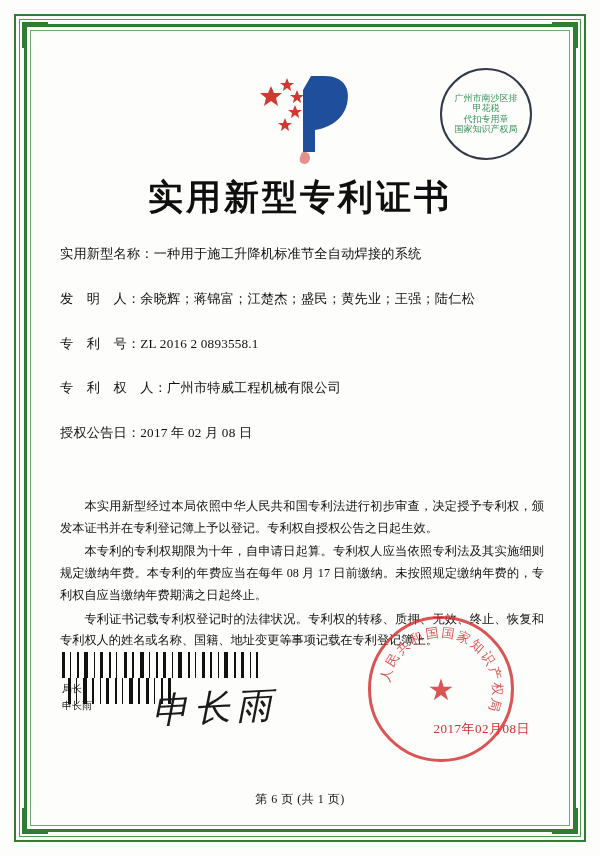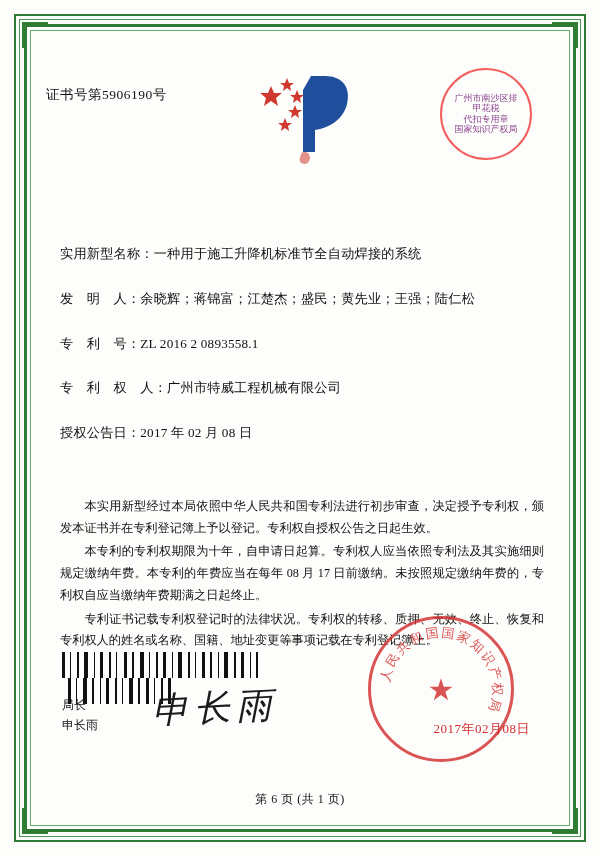--- a/index.html
+++ b/index.html
@@ -138,22 +138,22 @@
   .barcode span {
     display: inline-block;
     height: 26px;
     background: #111;
     vertical-align: top;
   }
 
   .signature-block {
     position: absolute;
     left: 20px;
-    top: 652px;
-    font-size: 12px;
+    top: 637px;
+    font-size: 10px;
     line-height: 1.65;
     color: #111;
   }
 
   .handwriting {
     position: absolute;
     left: 110px;
     top: 640px;
     font-size: 36px;
     font-family: "DejaVu Serif", serif;
@@ -164,22 +164,22 @@
   }
 
   
   .seal-small {
     position: absolute;
     right: 26px;
     top: 24px;
     width: 88px;
     height: 88px;
     border-radius: 50%;
-    border: 2px solid #ef4444;
-    color: #701a75;
+    border: 2px solid #0f172a;
+    color: #15803d;
     opacity: 0.85;
   }
   .seal-small .ctr {
     position: absolute;
     left: 50%; top: 50%;
     transform: translate(-50%,-50%);
     font-size: 9px;
     line-height: 1.15;
     text-align: center;
     white-space: nowrap;
@@ -249,21 +249,20 @@
   <div class="frame-mid"></div>
   <div class="frame-inner"></div>
   <div class="frame-inner2"></div>
   <div class="corner tl"></div>
   <div class="corner tr"></div>
   <div class="corner bl"></div>
   <div class="corner br"></div>
 
   <div class="content">
 
-    <div class="cert-no">证书号第5906190号</div>
 
     <div class="logo">
       <svg width="150" height="86" viewBox="0 0 150 86" xmlns="http://www.w3.org/2000/svg">
         <g fill="#d0392f">
           <polygon points="46,14 49,21 57,21 51,26 53,34 46,29 39,34 41,26 35,21 43,21"></polygon>
           <polygon points="62,6 64,11 69,11 65,14 66,19 62,16 58,19 59,14 55,11 60,11"></polygon>
           <polygon points="72,18 74,23 79,23 75,26 76,31 72,28 68,31 69,26 65,23 70,23"></polygon>
           <polygon points="70,33 72,38 77,38 73,41 74,46 70,43 66,46 67,41 63,38 68,38"></polygon>
           <polygon points="60,46 62,51 67,51 63,54 64,59 60,56 56,59 57,54 53,51 58,51"></polygon>
         </g>
@@ -276,20 +275,21 @@
 
     <div class="seal-small">
       <div class="ctr">
         <div>广州市南沙区排</div>
         <div>甲花税</div>
         <div>代扣专用章</div>
         <div>国家知识产权局</div>
       </div>
     </div>
 
+    <div class="title">实用新型专利证书</div>
 
     <div class="fields">
       <div class="field">
         <span class="lbl">实用新型名称：</span><span class="val">一种用于施工升降机标准节全自动焊接的系统</span>
       </div>
       <div class="field">
         <span class="lbl">发　明　人：</span><span class="val">余晓辉；蒋锦富；江楚杰；盛民；黄先业；王强；陆仁松</span>
       </div>
       <div class="field">
         <span class="lbl">专　利　号：</span><span class="val">ZL 2016 2 0893558.1</span>

